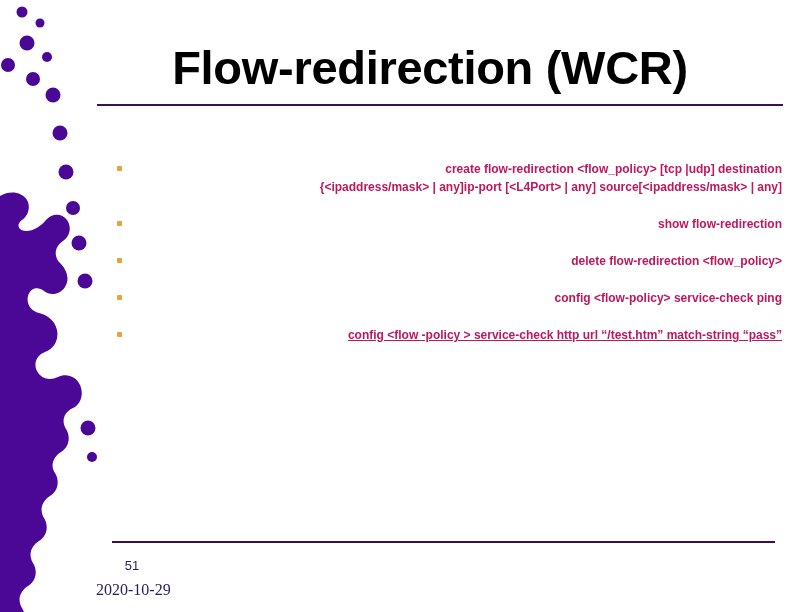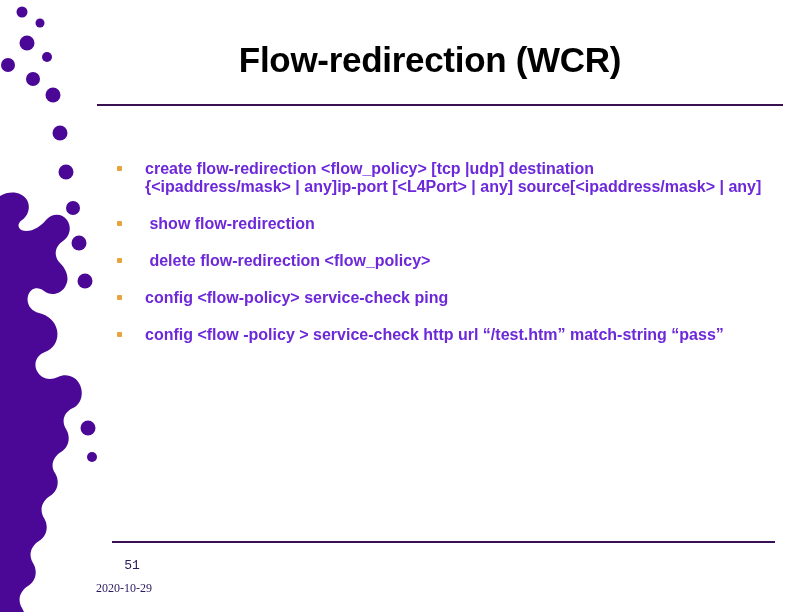--- a/index.html
+++ b/index.html
@@ -26,21 +26,21 @@
   }
 
   
   #slide-title {
     position: absolute;
     left: 150px;
     top: 40px;
     width: 560px;
     text-align: center;
     font-family: "Liberation Sans", sans-serif;
-    font-size: 35px;
+    font-size: 47px;
     font-weight: bold;
     color: #000000;
     letter-spacing: -0.3px;
     white-space: nowrap;
   }
 
   
   #rule-top {
     position: absolute;
     left: 97px;
@@ -63,54 +63,55 @@
     position: absolute;
     left: 112px;
     top: 160px;
     width: 670px;
   }
   .bullet-row {
     position: relative;
     padding-left: 33px;
     margin-bottom: 19px;
     font-family: "Liberation Sans", sans-serif;
-    font-size: 16px;
+    font-size: 12px;
     font-weight: bold;
-    color: #6d28d9;
+    color: #be185d;
     line-height: 18px;
-  }
-  .bullet-row:last-child { margin-bottom: 0; }
+    text-align: right;
+  }
+  .bullet-row:last-child { margin-bottom: 0; text-decoration: underline; }
   .bullet-marker {
     position: absolute;
     left: 5px;
     top: 6px;
     width: 5px;
     height: 5px;
     background: #E8A33D;
     border-radius: 1px;
   }
   .bullet-line { display: block; white-space: pre; }
 
   
   #footer-page-number {
     position: absolute;
     left: 112px;
     top: 558px;
     width: 40px;
     text-align: center;
-    font-family: Liberation Mono, monospace;
+    font-family: Liberation Sans, sans-serif;
     font-size: 13px;
     color: #2A1A5E;
   }
   #footer-date {
     position: absolute;
     left: 96px;
     top: 581px;
     font-family: "Liberation Serif", serif;
-    font-size: 12px;
+    font-size: 16px;
     color: #2A1A5E;
   }
 </style>
 </head>
 <body>
 
 <svg id="left-deco" viewBox="0 0 130 612" preserveAspectRatio="none">
   <g fill="#4B0896">
 
     <path d="

